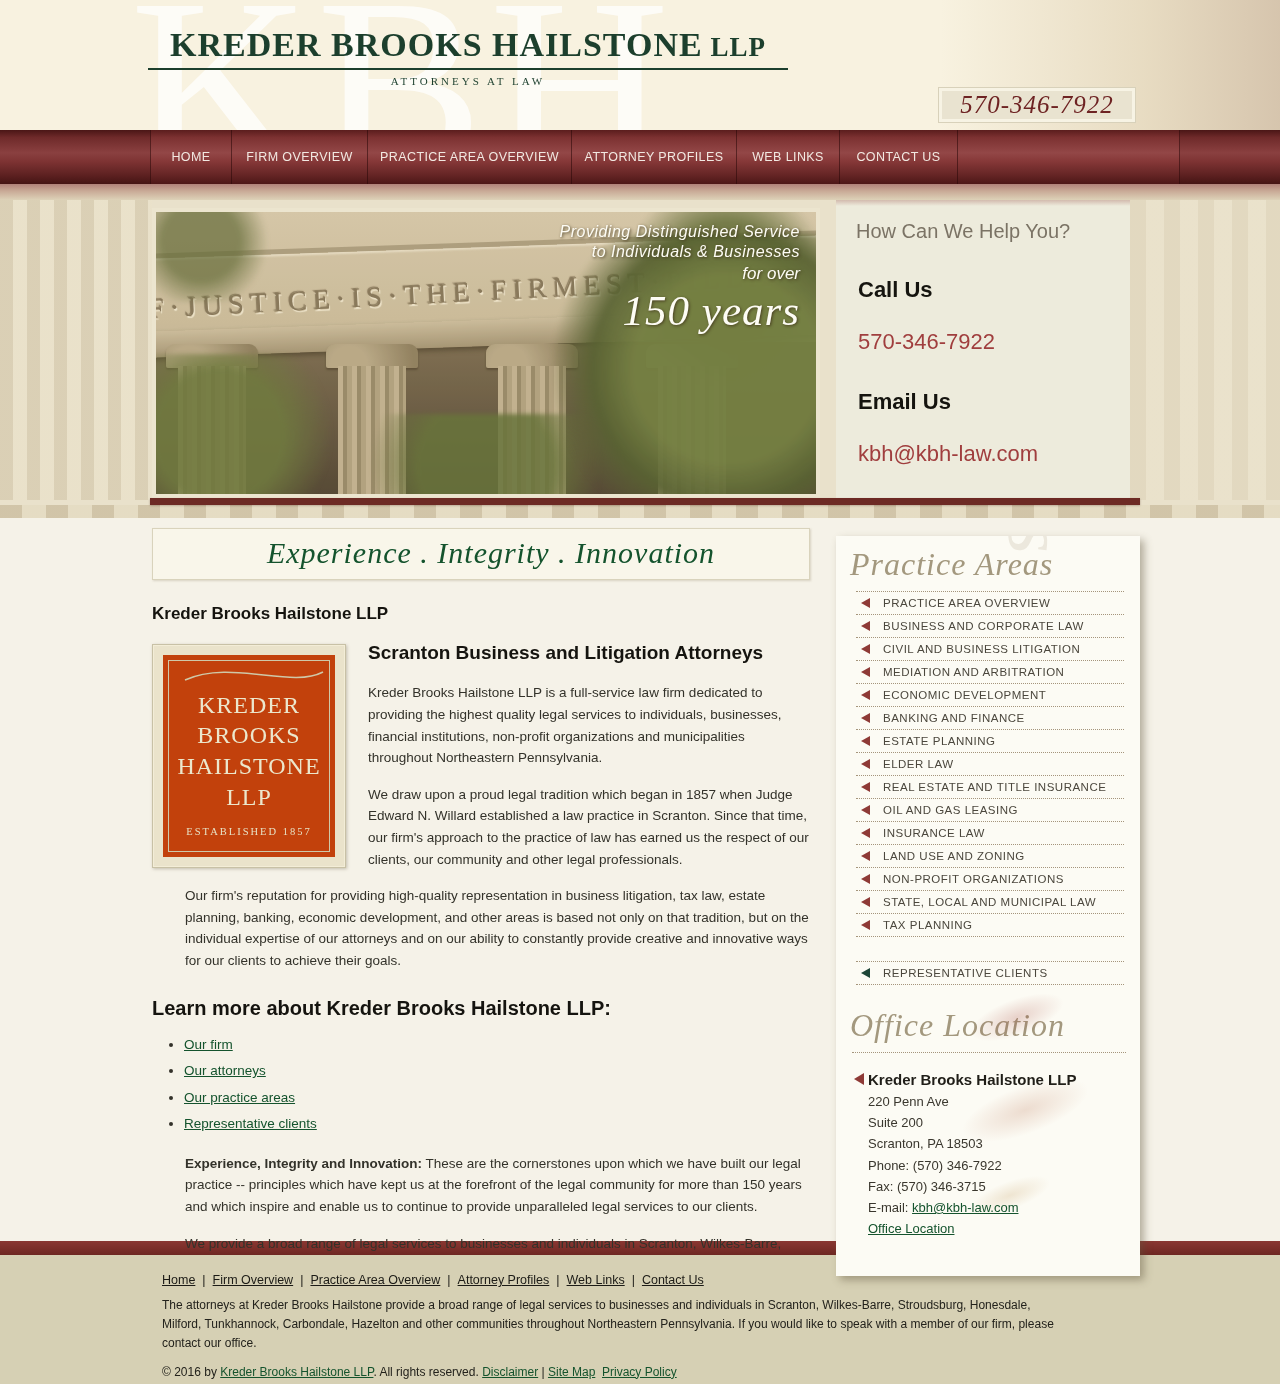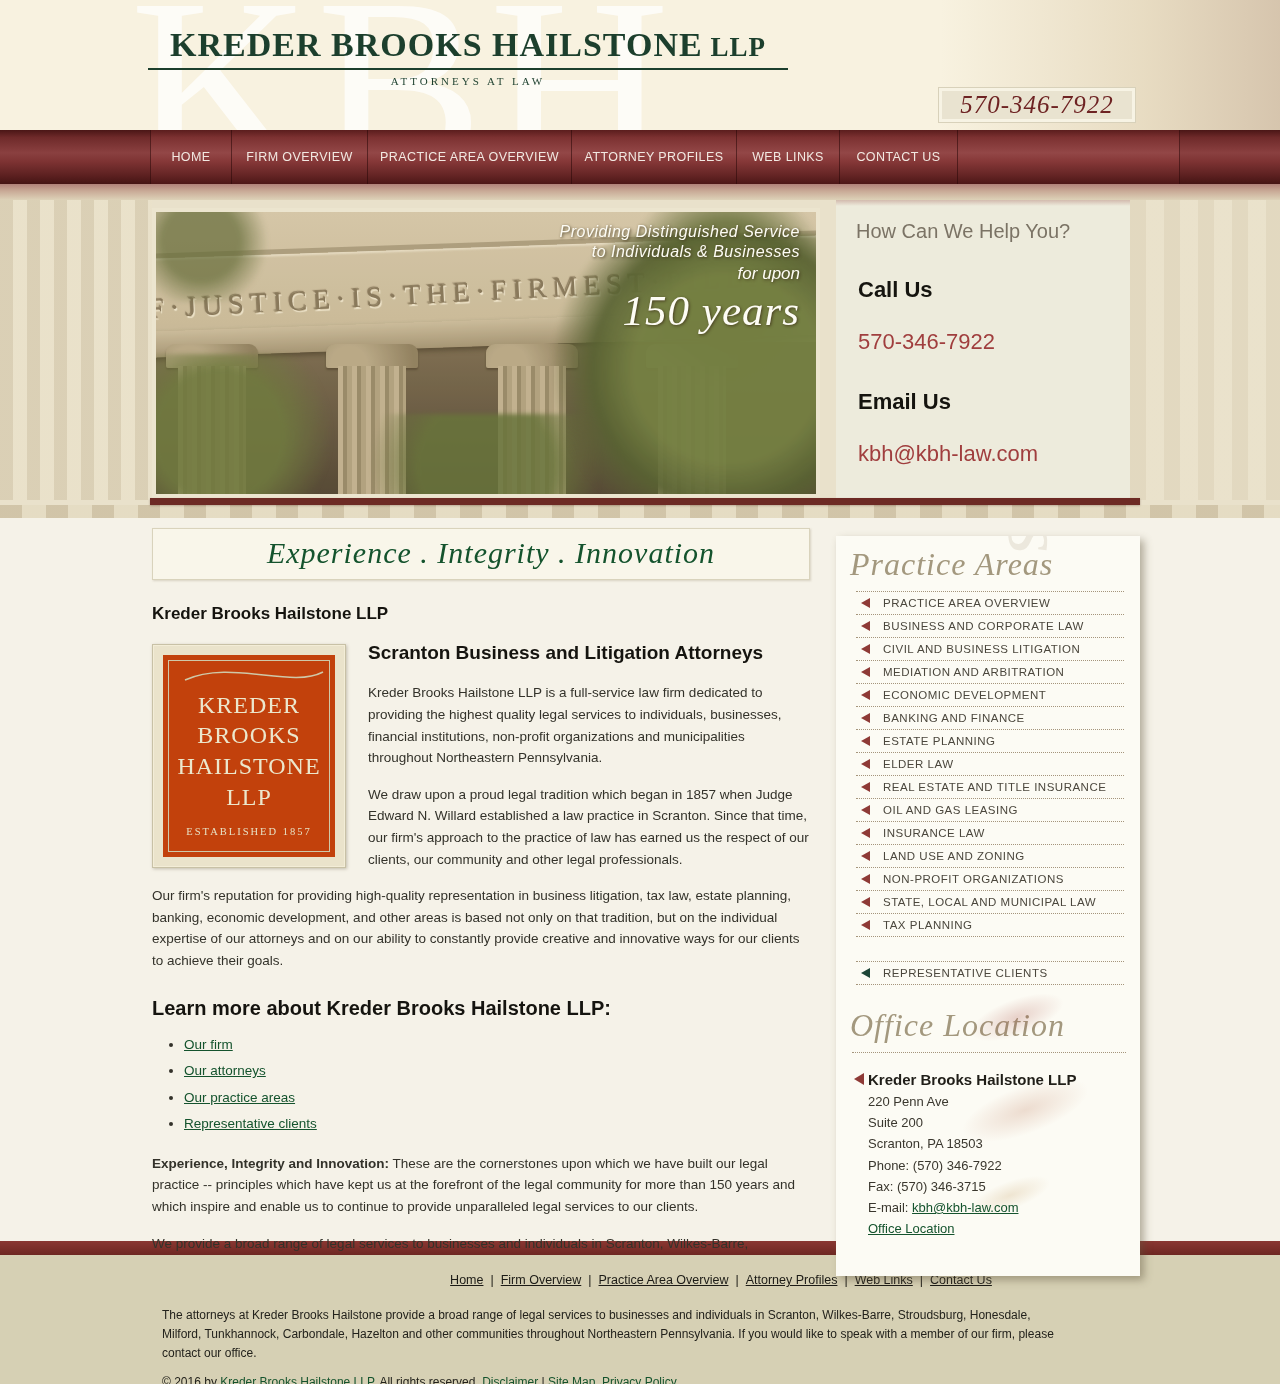--- a/index.html
+++ b/index.html
@@ -83,21 +83,21 @@
   .headline-box { width:658px; height:52px; background:#f9f6ea; border:1px solid #d9d3bc; box-shadow:1px 1px 2px rgba(150,140,110,0.3); }
   .headline-box span { display:block; padding:7px 0 0 20px; font-family:"Liberation Serif",serif; font-style:italic; font-size:30px; color:#14532d; letter-spacing:1px;text-align:center; }
   .firm-heading { margin-top:24px; font-size:17px; font-weight:bold; color:#15140f; }
   .content { margin-top:14px; font-size:13.5px; line-height:1.6; color:#33322a; }
   .logo-frame { float:left; width:194px; margin:6px 22px 4px 0; background:#eae3cb; border:1px solid #c8c1a6; box-shadow:0 0 0 1px #f3edd7 inset, 1px 1px 3px rgba(120,110,85,0.4); padding:10px; }
   .plaque { background:#c2410c; padding:5px; }
   .plaque-inner { border:1px solid #cfc8a8; padding:6px 2px 10px; text-align:center; }
   .plaque-line { font-family:"Liberation Serif",serif; color:#ece7cc; font-size:24px; line-height:1.28; letter-spacing:1px; }
   .plaque-est { font-family:"Liberation Serif",serif; color:#e7e2c6; font-size:10.5px; letter-spacing:2px; margin-top:12px; }
   .sub-heading { font-size:19px; font-weight:bold; color:#15140f; margin:6px 0 14px; }
-  .content p { margin-bottom:15px; }
+  .content p { margin-bottom:15px;padding-left:33px; }
   .learn-more { font-weight:bold; font-size:20px; margin:20px 0 10px; color:#15140f; }
   .link-list { margin:0 0 18px 32px; }
   .link-list li { margin:5px 0; color:#33322a; }
   .red-link { color:#14532d; text-decoration:underline; cursor:pointer; }
 
   
   .side-panel { position:absolute; left:836px; top:536px; width:304px; height:740px; background:#fcfbf4;
      box-shadow:4px 4px 8px rgba(95,85,60,0.45); z-index:6; overflow:hidden; }
   .script-title { font-family:"Liberation Serif",serif; font-style:italic; font-size:32px; color:#a3987e; margin:10px 0 8px 14px; letter-spacing:1px; }
   .pa-watermark { position:absolute; top:14px; right:58px; transform-origin:100% 0; transform:rotate(86deg);
@@ -116,21 +116,21 @@
   .office-firm { font-size:15px; font-weight:bold; color:#201e18; margin-bottom:3px; }
   .office div.line { margin:3px 0; }
   .gavel-wm { position:absolute; bottom:30px; right:0; width:240px; height:300px; transform:rotate(-20deg); pointer-events:none;
      background:radial-gradient(ellipse 70px 26px at 60% 25%, rgba(160,60,50,0.22), rgba(160,60,50,0) 70%),
                 radial-gradient(ellipse 95px 34px at 50% 55%, rgba(175,95,60,0.20), rgba(175,95,60,0) 70%),
                 radial-gradient(ellipse 60px 20px at 32% 80%, rgba(205,172,120,0.28), rgba(205,172,120,0) 70%); }
 
   
   .footer-bar { height:14px; background:linear-gradient(180deg,#8a3732,#6e2722); }
   footer { height:129px; background:#d6d0b4; padding:18px 0 0 162px; position:relative; }
-  .f-links { font-size:12.5px; color:#23221c; margin-bottom:19px;text-align:center; }
+  .f-links { font-size:12.5px; color:#23221c; margin-bottom:9px; }
   .f-links a { color:#1c1b16; text-decoration:underline; cursor:pointer; }
   .f-sep { margin:0 7px; color:#23221c; }
   .f-desc { width:900px; font-size:12px; line-height:1.6; color:#23221c; margin-bottom:11px; }
   .f-copy { font-size:12px; color:#23221c; }
 </style>
 </head>
 <body>
 
 <div class="page">
 
@@ -180,21 +180,21 @@
       <div class="column c4"></div>
       <div class="foliage f-tl"></div>
       <div class="foliage f-left"></div>
       <div class="foliage f-mid"></div>
       <div class="foliage f-right2"></div>
       <div class="foliage f-right"></div>
       <div class="hero-sepia"></div>
       <div class="hero-caption">
         <div class="cap-l1">Providing Distinguished Service</div>
         <div class="cap-l2">to Individuals &amp; Businesses</div>
-        <div class="cap-l3">for upon</div>
+        <div class="cap-l3">for over</div>
         <div class="cap-l4">150 years</div>
       </div>
     </div>
 
     <aside class="help-panel">
       <div class="help-title">How Can We Help You?</div>
       <div class="help-call">Call Us</div>
       <div class="help-phone">570-346-7922</div>
       <div class="help-email-label">Email Us</div>
       <a class="help-email">kbh@kbh-law.com</a>

